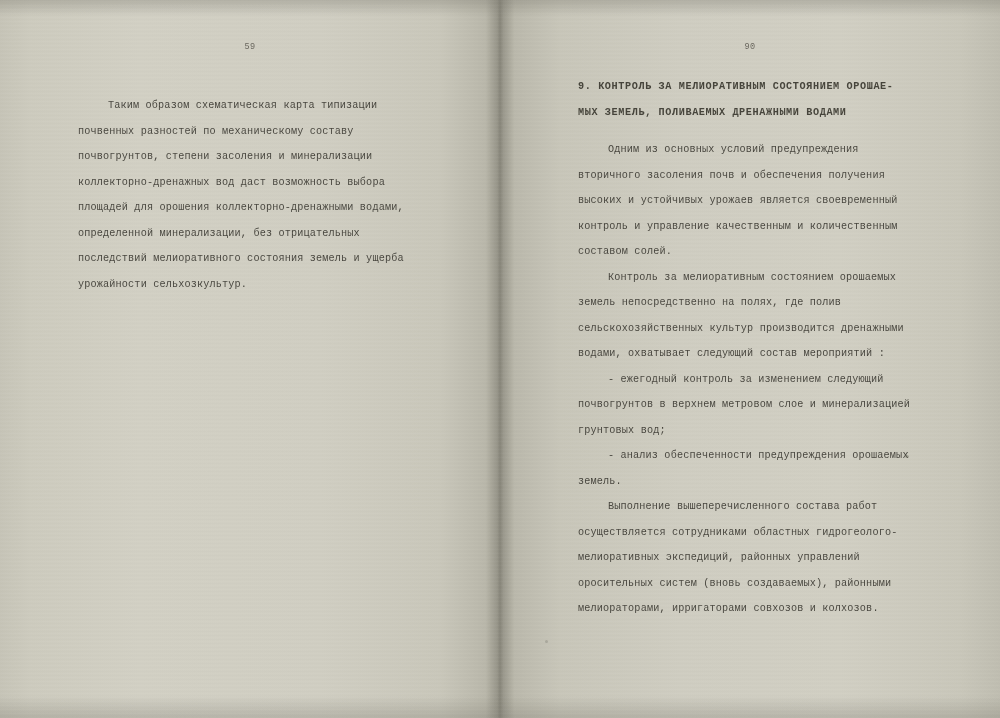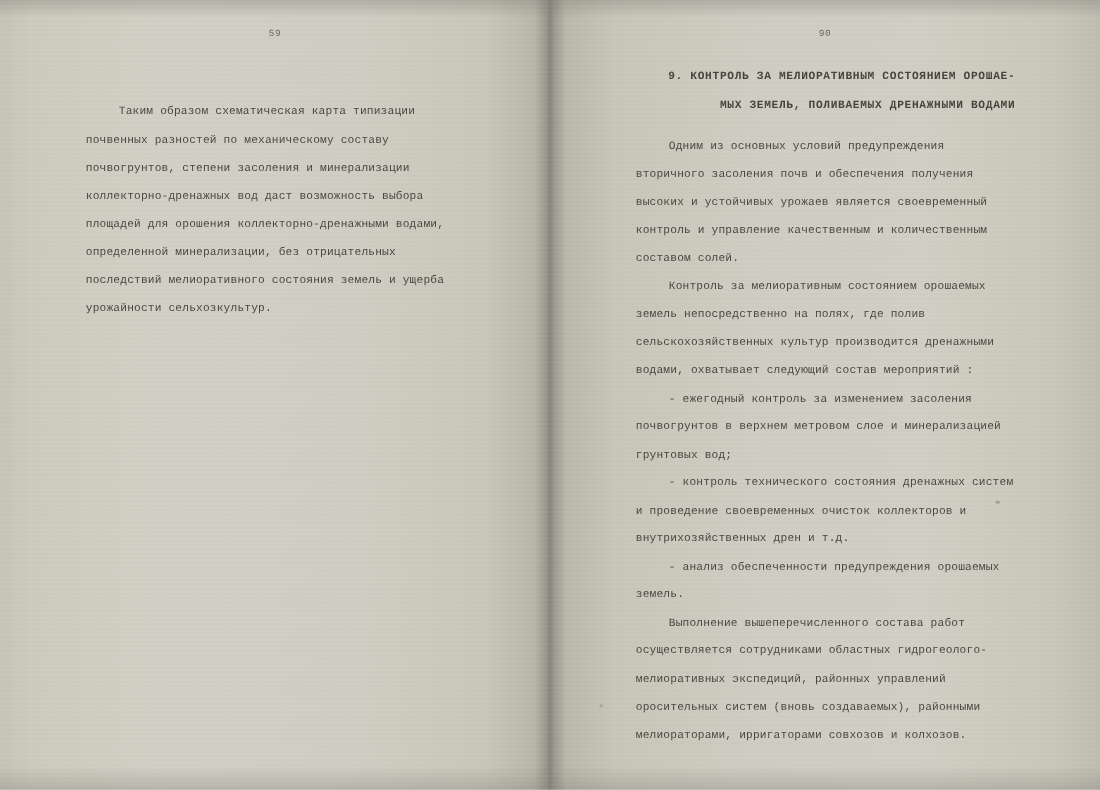--- a/index.html
+++ b/index.html
@@ -52,21 +52,21 @@
   }
   .edge-bottom {
     position: absolute;
     left: 0; right: 0; bottom: 0;
     height: 22px;
     background: linear-gradient(0deg, rgba(120,118,108,0.30), rgba(120,118,108,0));
     pointer-events: none;
   }
   .page {
     position: absolute;
-    top: 0;
+    top: 16px;
     height: 656px;
     box-sizing: border-box;
   }
   .page-left { left: 0; width: 500px; }
   .page-right { left: 500px; width: 500px; }
 
   .folio {
     text-align: center;
     font-size: 8.5px;
     color: #55524a;
@@ -80,29 +80,29 @@
     color: #3c3a33;
     font-size: 10.2px;
     line-height: 25.5px;
     letter-spacing: 0.15px;
     text-align: left;
     opacity: 0.92;
   }
   .page-left .body-text {
     width: 330px;
     margin-left: 78px;
-    margin-top: 54px;
+    margin-top: 41px;
   }
   .page-right .body-text {
     width: 345px;
     margin-left: 78px;
     margin-top: 22px;
   }
   .heading {
-    text-align: right;
+    text-align: left;
     font-size: 10.2px;
     line-height: 25.5px;
     color: #3a382f;
     letter-spacing: 0.6px;
     margin-bottom: 12px;
     font-weight: 600;
   }
   .heading .line2 { display: block; }
   p {
     margin: 0;
@@ -140,22 +140,21 @@
 
   <div class="page page-right">
     <div class="folio">90</div>
     <div class="body-text">
       <div class="heading">
         <span>9. КОНТРОЛЬ ЗА МЕЛИОРАТИВНЫМ СОСТОЯНИЕМ ОРОШАЕ-</span>
         <span class="line2">МЫХ ЗЕМЕЛЬ, ПОЛИВАЕМЫХ ДРЕНАЖНЫМИ ВОДАМИ</span>
       </div>
       <p>Одним из основных условий предупреждения вторичного засоления почв и обеспечения получения высоких и устойчивых урожаев является своевременный контроль и управление качественным и количественным составом солей.</p>
       <p>Контроль за мелиоративным состоянием орошаемых земель непосредственно на полях, где полив сельскохозяйственных культур производится дренажными водами, охватывает следующий состав мероприятий :</p>
-      <p class="dash">- ежегодный контроль за изменением засоления почвогрунтов в верхнем метровом слое и минерализацией грунтовых вод;</p>
-      <p class="dash">- контроль технического состояния дренажных систем и проведение своевременных очисток коллекторов и внутрихозяйственных дрен и т.д.</p>
+      <p class="dash">- ежегодный контроль за изменением следующий почвогрунтов в верхнем метровом слое и минерализацией грунтовых вод;</p>
       <p class="dash">- анализ обеспеченности предупреждения орошаемых земель.</p>
       <p>Выполнение вышеперечисленного состава работ осуществляется сотрудниками областных гидрогеолого-мелиоративных экспедиций, районных управлений оросительных систем (вновь создаваемых), районными мелиораторами, ирригаторами совхозов и колхозов.</p>
 
     </div>
   </div>
 
   <div class="gutter-shadow"></div>
   <div class="edge-top"></div>
   <div class="edge-bottom"></div>
   <div class="grain"></div>

